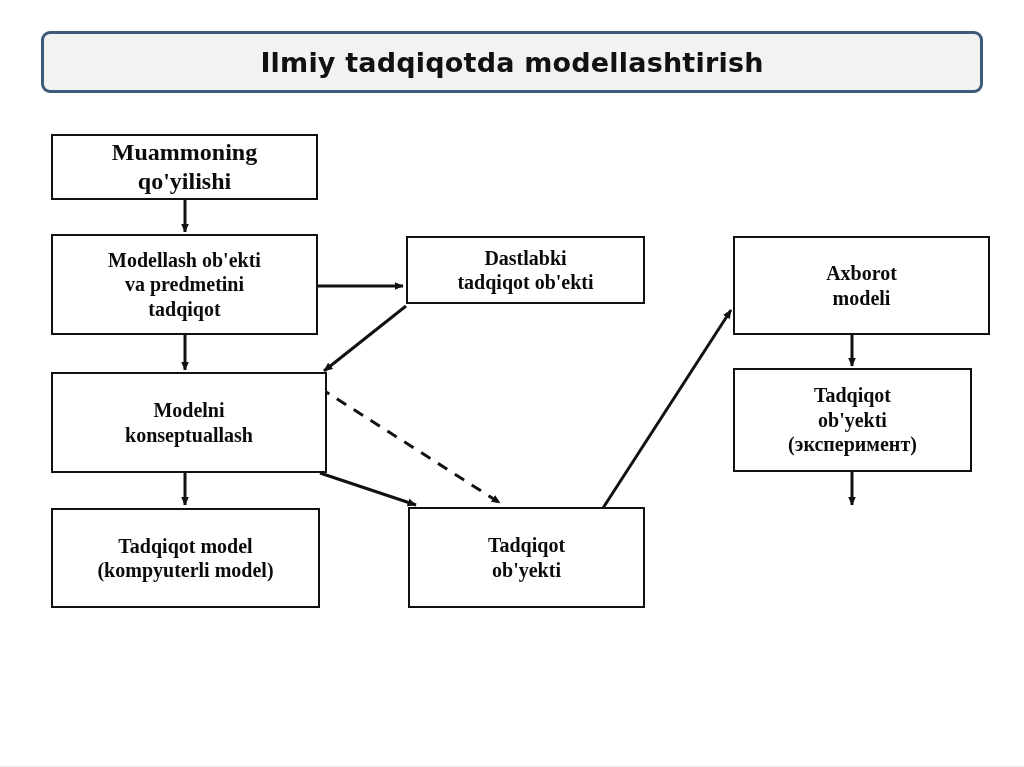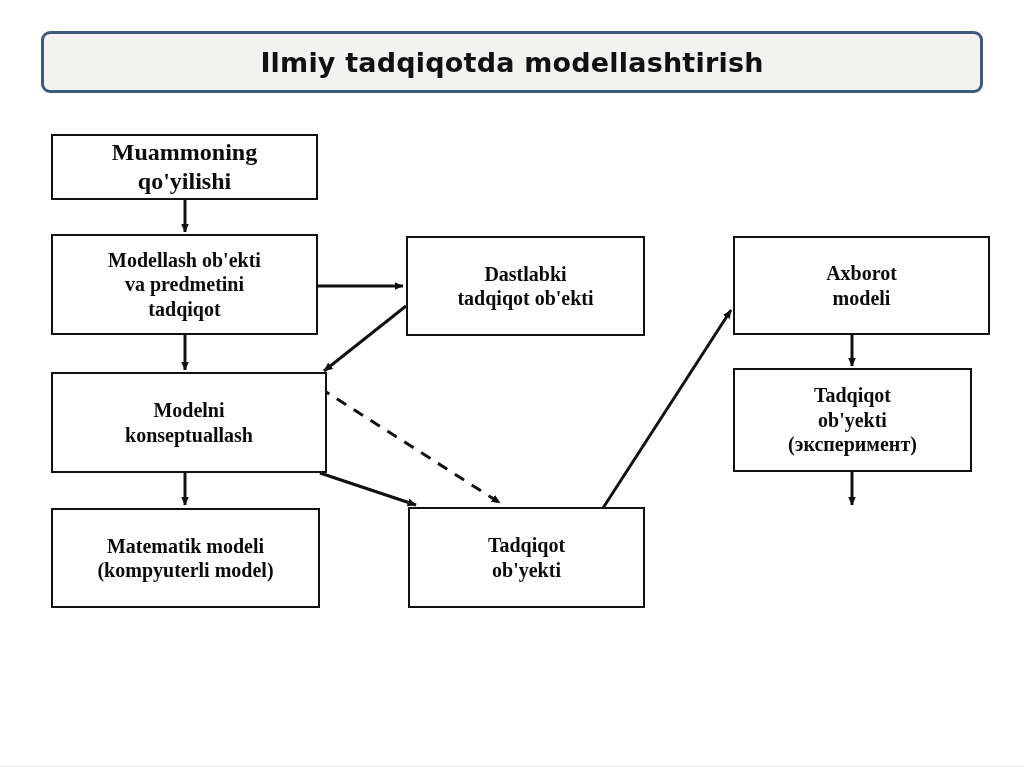--- a/index.html
+++ b/index.html
@@ -139,21 +139,21 @@
     <span class="label fs-22">Muammoning
 qo'yilishi</span>
   </div>
 
   <div class="node" style="left:51px;  top:234px; width:267px; height:101px;">
     <span class="label fs-20">Modellash ob'ekti
 va predmetini
 tadqiqot</span>
   </div>
 
-  <div class="node" style="left:406px; top:236px; width:239px; height:100px;">
+  <div class="node" style="left:406px; top:236px; width:239px; height:68px;">
     <span class="label fs-20">Dastlabki
 tadqiqot ob'ekti</span>
   </div>
 
   <div class="node" style="left:733px; top:236px; width:257px; height:99px;">
     <span class="label fs-20">Axborot
 modeli</span>
   </div>
 
   <div class="node" style="left:51px;  top:372px; width:276px; height:101px;">
@@ -161,21 +161,21 @@
 konseptuallash</span>
   </div>
 
   <div class="node" style="left:733px; top:368px; width:239px; height:104px;">
     <span class="label fs-20">Tadqiqot
 ob'yekti
 (эксперимент)</span>
   </div>
 
   <div class="node" style="left:51px;  top:508px; width:269px; height:100px;">
-    <span class="label fs-20">Matematik modeli
+    <span class="label fs-20">Tadqiqot model
 (kompyuterli model)</span>
   </div>
 
   <div class="node" style="left:408px; top:507px; width:237px; height:101px;">
     <span class="label fs-20">Tadqiqot
 ob'yekti</span>
   </div>
 
 
 </div>

